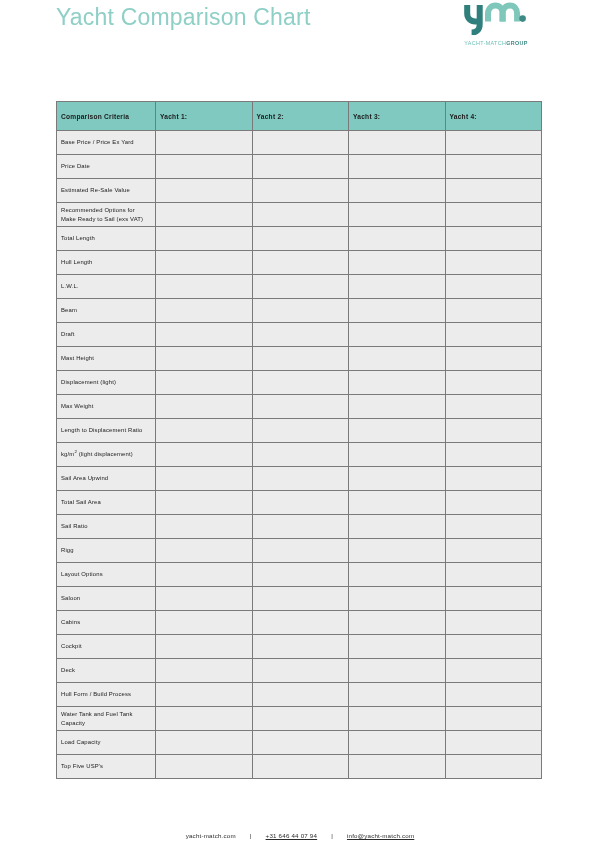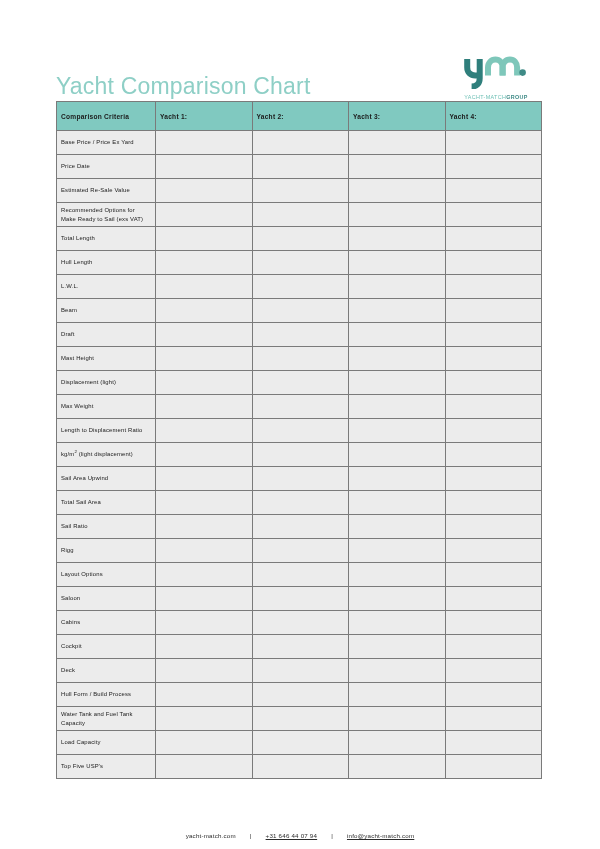--- a/index.html
+++ b/index.html
@@ -23,21 +23,21 @@
   }
 
   
   .doc-header {
     position: absolute;
     left: 0;
     top: 0;
     width: 600px;
     height: 100px;
     display: flex;
-    align-items: flex-end;
+    align-items: flex-start;
     justify-content: space-between;
     padding: 0 56px 0 56px;
     box-sizing: border-box;
   }
   .doc-title {
     font-size: 23px;
     font-weight: 400;
     letter-spacing: 0.2px;
     color: #8ecfc6;
     white-space: nowrap;

